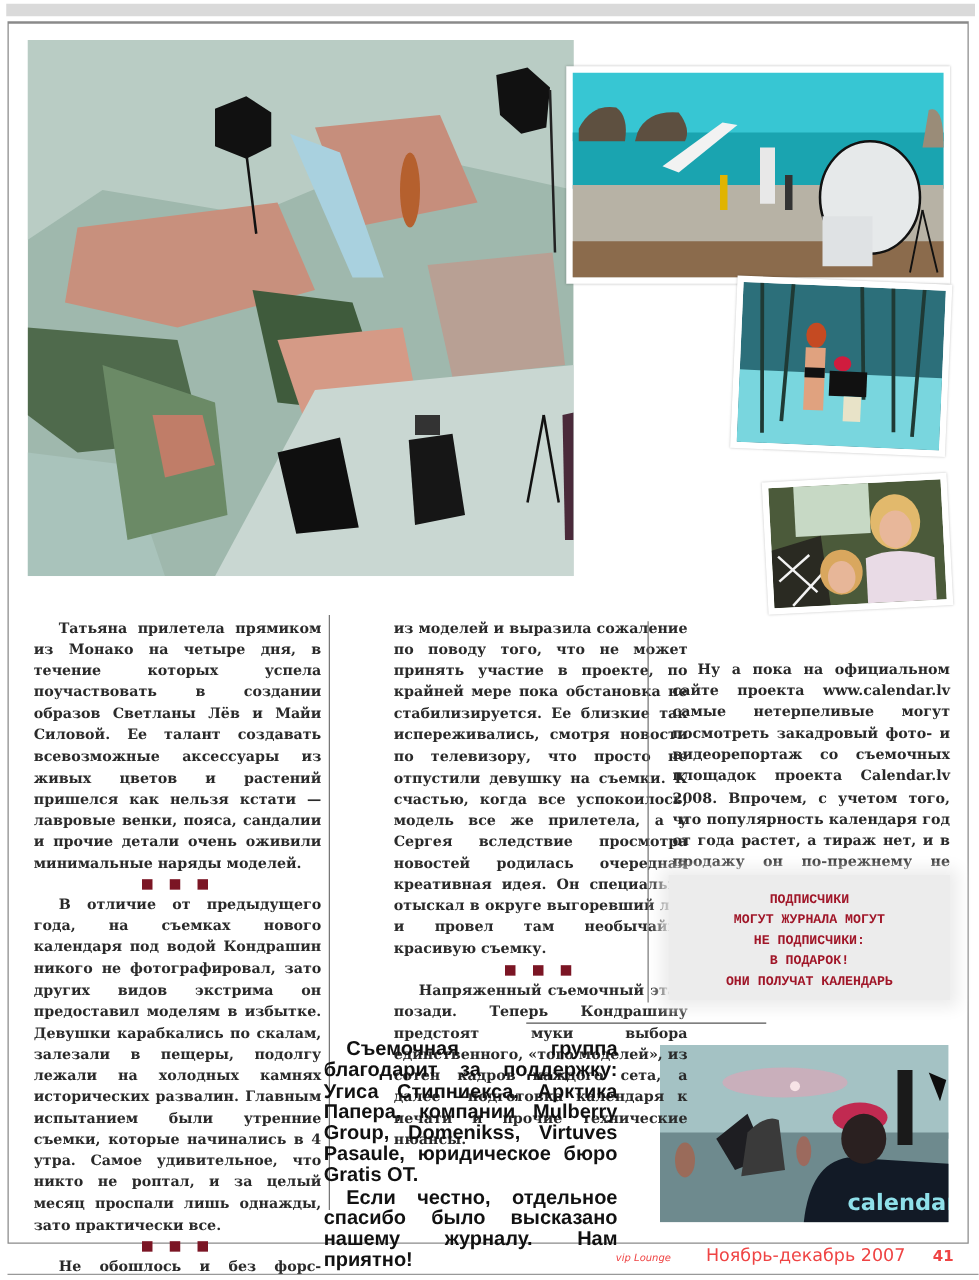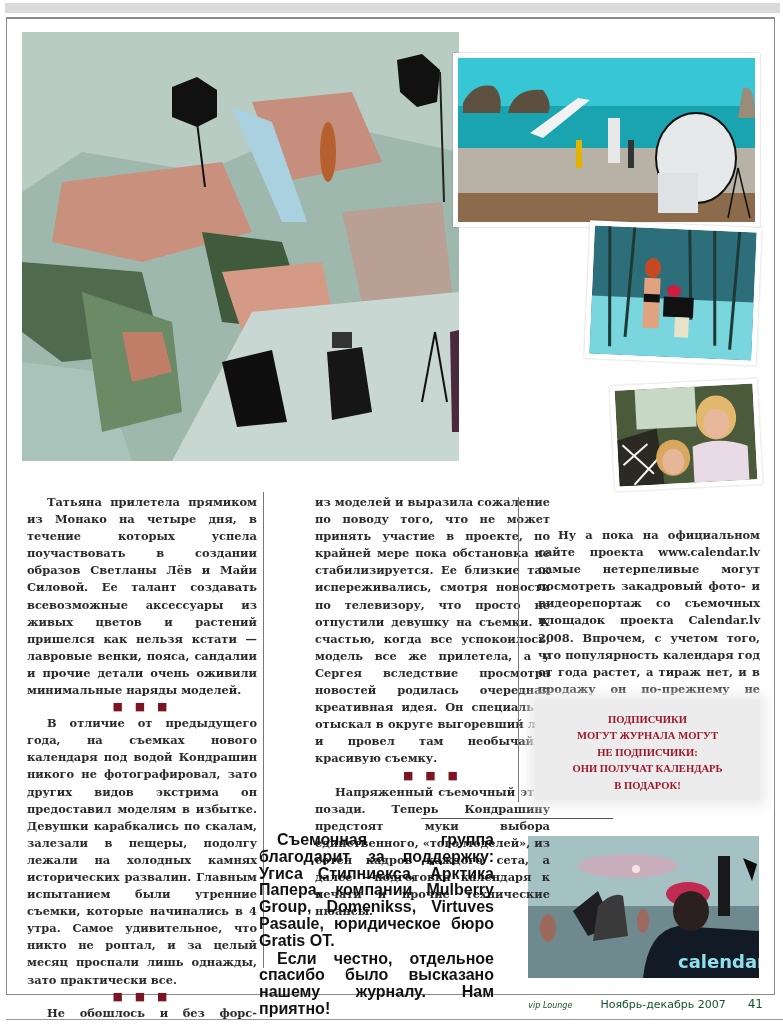--- a/index.html
+++ b/index.html
@@ -16,34 +16,34 @@
   .framed { background: #fff; padding: 5px; box-shadow: 0 0 2px rgba(0,0,0,0.25); }
 
   .col { position: absolute; font-size: 11.4px; line-height: 17.1px; text-align: justify; color: #2a2a2a; }
   .col p { text-indent: 20px; font-weight: bold; }
   .dots { text-align: center; color: #7b1524; font-size: 11px; letter-spacing: 4px; font-weight: bold; height: 16px; line-height: 16px; }
   .vsep { position: absolute; width: 1px; background: #777; }
   .hsep { position: absolute; height: 1px; background: #555; }
 
   .callout { position: absolute; left: 535px; top: 700px; width: 225px; height: 100px;
     background: #ececec; box-shadow: 0 0 12px 6px #ececec;
-    font-family: Liberation Serif, serif; font-weight: bold; font-size: 10.6px;
+    font-family: Liberation Mono, monospace; font-weight: bold; font-size: 10.6px;
     color: #a01628; text-align: center; line-height: 16.4px; padding-top: 12px; }
 
   .thanks { position: absolute; left: 259px; top: 832px; width: 235px;
     font-family: Liberation Sans, sans-serif; font-weight: bold; font-size: 16px; line-height: 16.8px;
     text-align: justify; color: #111; }
   .thanks p { text-indent: 18px; }
   .thanks p + p { margin-top: 1px; }
 
   .footer { position: absolute; top: 997px; right: 20px; height: 16px; display: flex; align-items: baseline; gap: 12px;
-    font-family: "DejaVu Sans", sans-serif; color: #14532d; }
+    font-family: "DejaVu Sans", sans-serif; color: #ef4444; }
   .footer .brand { font-size: 8px; font-style: italic; }
-  .footer .date { font-size: 11px; padding-left: 16px; }
-  .footer .num { font-size: 12px; font-weight: normal; margin-left: 10px; }
+  .footer .date { font-size: 14px; padding-left: 16px; }
+  .footer .num { font-size: 12px; font-weight: bold; margin-left: 10px; }
   .endmark { display: inline-block; width: 8px; height: 8px; background: #c9c9c9; margin-left: 4px; vertical-align: -1px; }
 </style>
 </head>
 <body>
 
 <div class="top-bar"></div>
 <div class="page-frame"></div>
 
 <div class="photo" style="left:22px; top:32px; width:437px; height:429px;">
   <svg viewBox="0 0 437 429" preserveAspectRatio="none">
@@ -170,22 +170,22 @@
 <div class="vsep" style="left:518px; top:497px; height:305px;"></div>
 
 <div class="col" style="left:538px; top:527px; width:222px;">
   <p><span>Ну а пока на официальном сайте проекта www.calendar.lv самые нетерпеливые могут посмотреть закадровый фото- и видеорепортаж со съемочных площадок проекта Calendar.lv 2008. Впрочем, с учетом того, что популярность календаря год от года растет, а тираж нет, и в продажу он по-прежнему не поступает, кому-то только и доведется что довольствоваться интернет-версией.</span><span class="endmark"></span></p>
 </div>
 
 <div class="callout">
   <div>ПОДПИСЧИКИ</div>
   <div>МОГУТ ЖУРНАЛА МОГУТ</div>
   <div>НЕ ПОДПИСЧИКИ:</div>
+  <div>В ПОДАРОК!</div>
   <div>ОНИ ПОЛУЧАТ КАЛЕНДАРЬ</div>
-  <div>В ПОДАРОК!</div>
 </div>
 
 <div class="hsep" style="left:421px; top:818px; width:192px;"></div>
 
 <div class="thanks">
   <p>Съемочная группа благодарит за поддержку: Угиса Стипниекса, Арктика Папера, компании Mulberry Group, Domenikss, Virtuves Pasaule, юридическое бюро Gratis OT.</p>
   <p>Если честно, отдельное спасибо было высказано нашему журналу. Нам приятно!</p>
 </div>
 
 <div class="footer">

